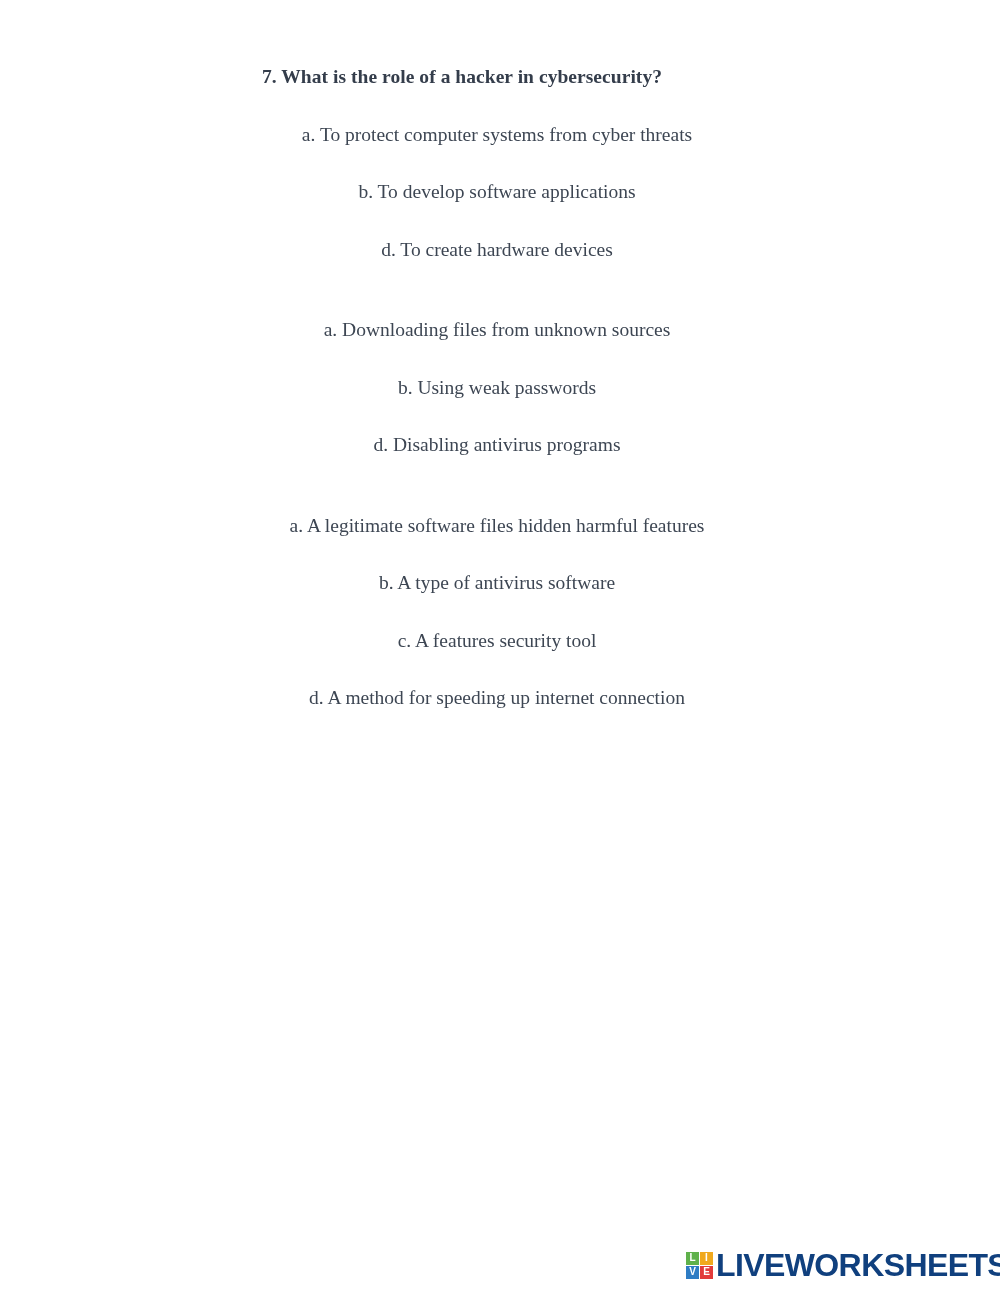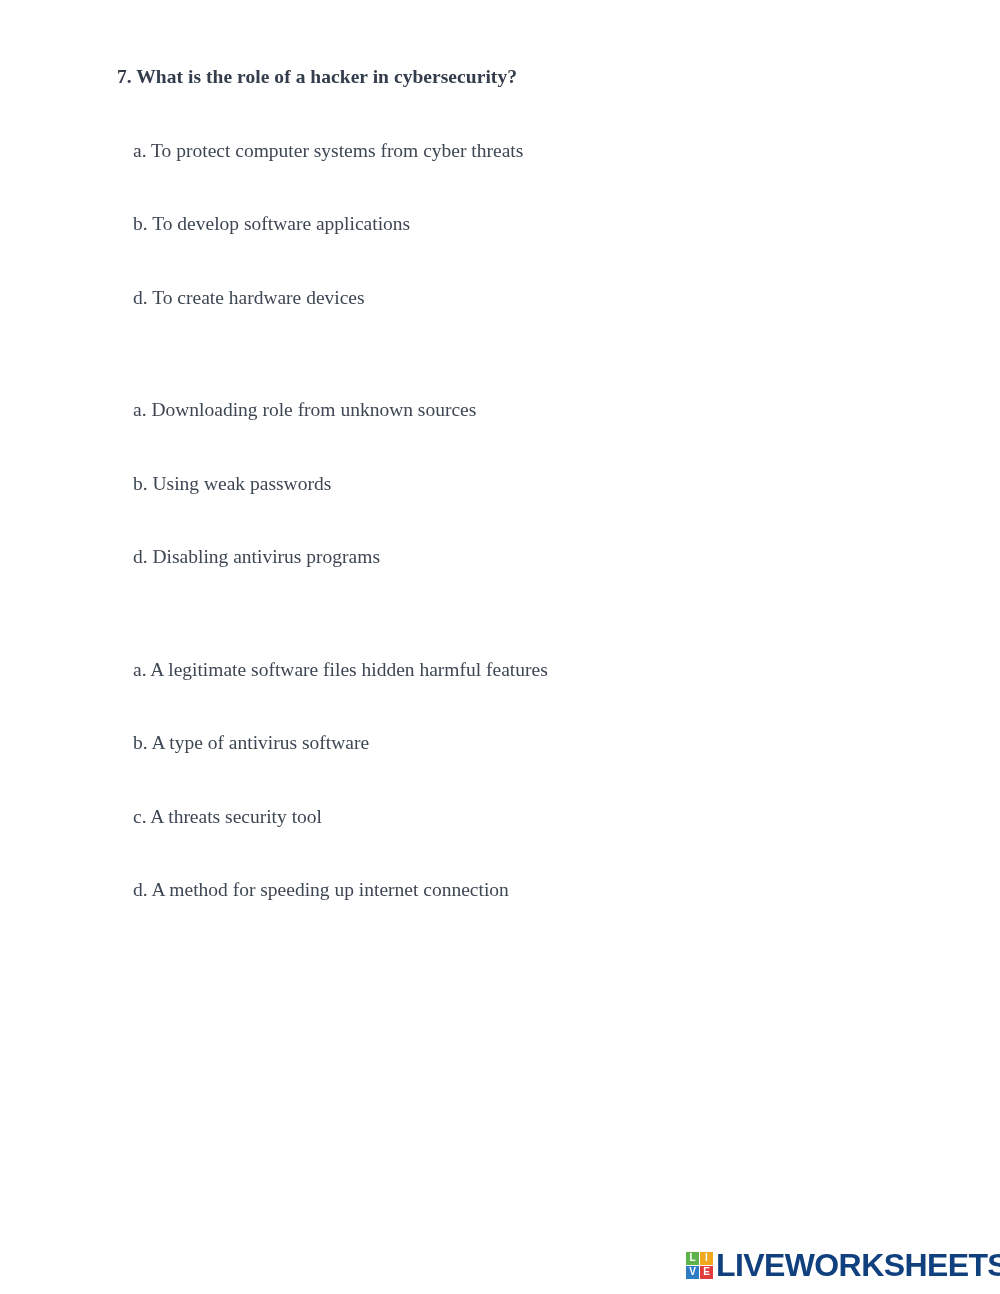--- a/index.html
+++ b/index.html
@@ -17,36 +17,37 @@
     overflow: hidden;
   }
   .content {
     position: absolute;
     left: 117px;
     top: 48px;
     width: 760px;
   }
   .q-block {
     margin: 0;
+    text-align: center;
   }
   .q-heading {
     font-weight: bold;
     font-size: 19.5px;
     line-height: 57.5px;
     color: #343d4b;
     margin: 0;
     letter-spacing: 0.05px;
     width: 690px;
   }
   .q-option {
     font-weight: normal;
     font-size: 19.5px;
     line-height: 57.5px;
     color: #3d4653;
-    margin: 16px;
+    margin: 0;
     white-space: nowrap;
   }
   .gap-after-block {
     height: 23px;
   }
   
   .lw-logo {
     position: absolute;
     left: 686px;
     top: 1247px;
@@ -97,31 +98,31 @@
     <div class="q-block">
       <p class="q-heading">7. What is the role of a hacker in cybersecurity?</p>
       <p class="q-option">a. To protect computer systems from cyber threats</p>
       <p class="q-option">b. To develop software applications</p>
       <p class="q-option">d. To create hardware devices</p>
     </div>
 
     <div class="gap-after-block"></div>
 
     <div class="q-block">
-      <p class="q-option">a. Downloading role from unknown sources</p>
+      <p class="q-option">a. Downloading files from unknown sources</p>
       <p class="q-option">b. Using weak passwords</p>
       <p class="q-option">d. Disabling antivirus programs</p>
     </div>
 
     <div class="gap-after-block"></div>
 
     <div class="q-block">
       <p class="q-option">a. A legitimate software files hidden harmful features</p>
       <p class="q-option">b. A type of antivirus software</p>
-      <p class="q-option">c. A threats security tool</p>
+      <p class="q-option">c. A features security tool</p>
       <p class="q-option">d. A method for speeding up internet connection</p>
     </div>
 
   </div>
 
   <div class="lw-logo">
     <div class="lw-mark">
       <div class="lw-tile lw-tile-l">L</div>
       <div class="lw-tile lw-tile-i">I</div>
       <div class="lw-tile lw-tile-v">V</div>

